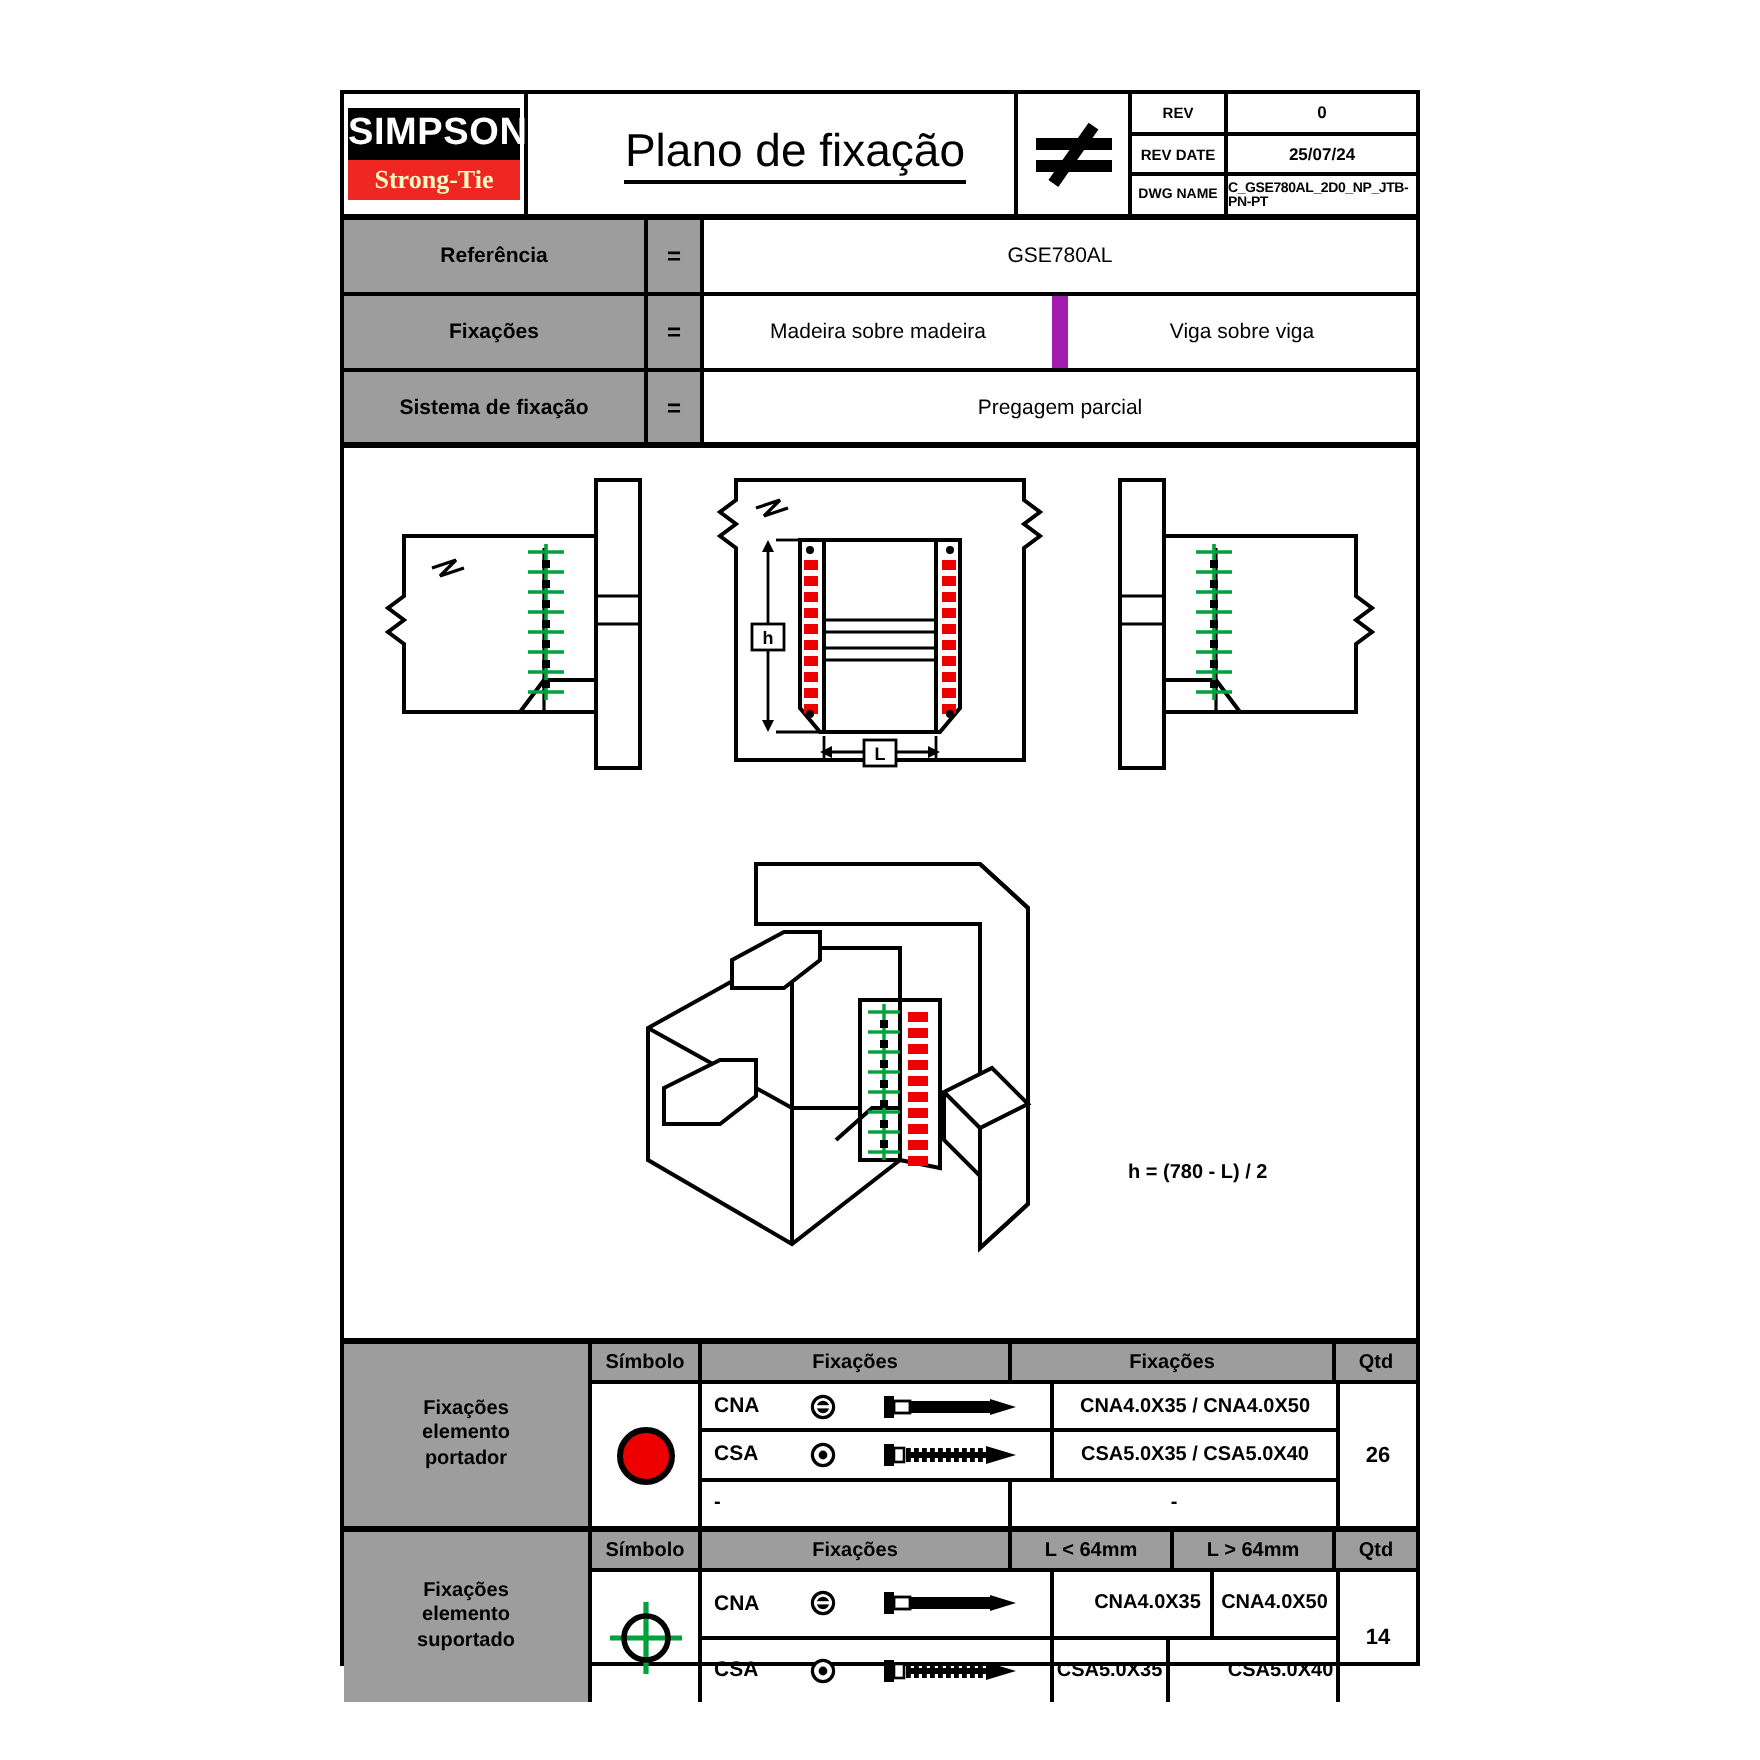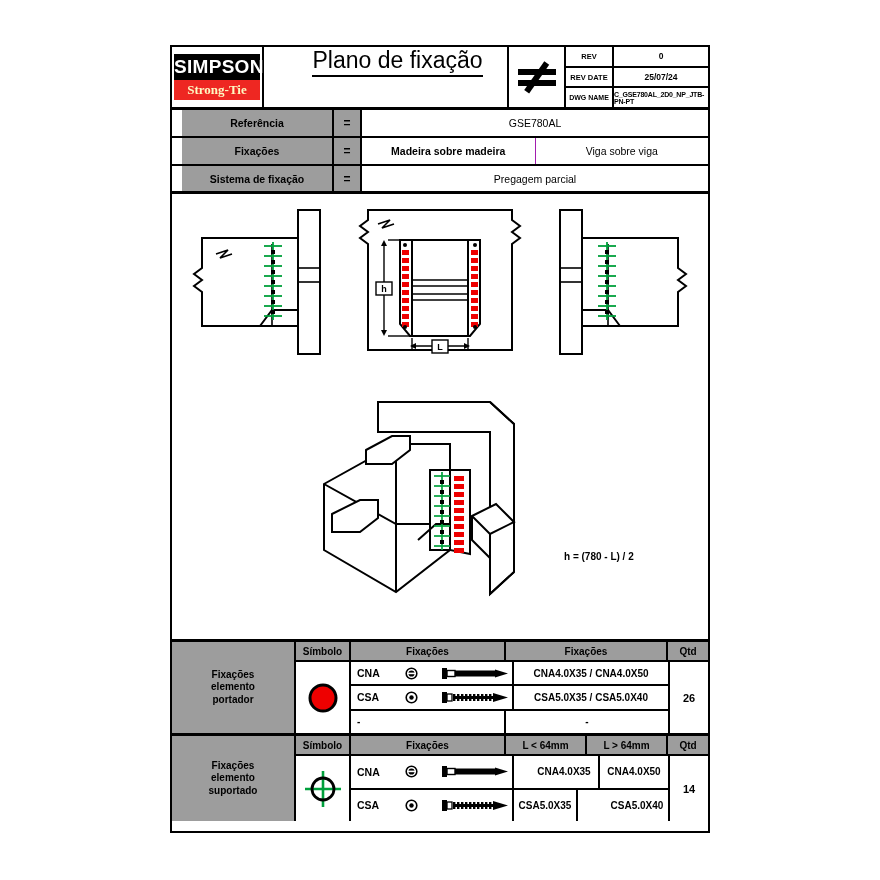--- a/index.html
+++ b/index.html
@@ -5,37 +5,37 @@
   html,body{margin:0;padding:0;background:#ffffff;}
   body{width:880px;height:880px;font-family:"Liberation Sans",sans-serif;position:relative;overflow:hidden;}
 
   #sheet{position:absolute;left:170px;top:45px;width:540px;height:788px;border:2px solid #000;box-sizing:border-box;background:#fff;}
 
   
   .titleblock{display:flex;height:63px;border-bottom:3px solid #000;box-sizing:border-box;}
   .logo-cell{width:92px;border-right:2px solid #000;box-sizing:border-box;display:flex;flex-direction:column;padding:3px 2px;justify-content:center;}
   .logo-top{background:#000;color:#fff;font-weight:bold;font-size:19px;text-align:center;letter-spacing:.3px;padding:2px 0;font-family:"Liberation Sans",sans-serif;}
   .logo-bot{background:#ee2722;color:#fef9c3;font-weight:bold;font-size:13px;text-align:center;padding:2px 0;font-family:"Liberation Serif",serif;}
-  .title-cell{flex:1;display:flex;align-items:flex-start;justify-content:center;border-right:2px solid #000;box-sizing:border-box;padding-left:24px;}
+  .title-cell{flex:1;display:flex;align-items:center;justify-content:center;border-right:2px solid #000;box-sizing:border-box;padding-left:24px;}
   .title-cell span{font-size:23px;border-bottom:2px solid #000;padding-bottom:1px;font-family:"Liberation Sans",sans-serif;}
   .proj-cell{width:57px;border-right:2px solid #000;box-sizing:border-box;display:flex;align-items:center;justify-content:center;font-size:30px;font-weight:bold;line-height:1;}
   .rev-cell{width:142px;display:flex;flex-direction:column;box-sizing:border-box;}
   .rev-row{display:flex;flex:1;border-bottom:2px solid #000;box-sizing:border-box;}
   .rev-row:last-child{border-bottom:none;}
   .rev-lab{width:48px;border-right:2px solid #000;box-sizing:border-box;display:flex;align-items:center;justify-content:center;font-size:7.5px;font-weight:bold;}
   .rev-val{flex:1;display:flex;align-items:center;justify-content:center;font-size:8.5px;font-weight:bold;}
   .rev-row.dwg .rev-lab{font-size:7px;}
   .rev-row.dwg .rev-val{font-size:7px;letter-spacing:-.2px;}
 
   
-  .prow{display:flex;height:28px;border-bottom:2px solid #000;box-sizing:border-box;padding-left:10px;}
+  .prow{display:flex;height:38px;border-bottom:2px solid #000;box-sizing:border-box;}
   .prow .plabel{width:152px;background:#9d9d9d;border-right:2px solid #000;box-sizing:border-box;display:flex;align-items:center;justify-content:center;font-size:10.5px;font-weight:bold;position:relative;}
   .prow .peq{width:28px;background:#9d9d9d;border-right:2px solid #000;box-sizing:border-box;display:flex;align-items:center;justify-content:center;font-size:12px;font-weight:bold;}
   .prow .pval{flex:1;display:flex;align-items:center;justify-content:center;font-size:10.5px;box-sizing:border-box;}
-  .prow .pval.split{border-right:1px solid #a21caf;font-weight:bold;}
+  .prow .pval.split{border-right:8px solid #a21caf;}
   .prow.last{border-bottom:3px solid #000;}
 
   
   #drawarea{position:relative;height:448px;border-bottom:3px solid #000;box-sizing:border-box;}
   .formula{position:absolute;left:392px;top:357px;font-size:10px;font-weight:bold;}
 
   
   .ftable{display:flex;border-bottom:3px solid #000;box-sizing:border-box;}
   .ftable:last-child{border-bottom:none;}
   .fleft{width:124px;background:#9d9d9d;border-right:2px solid #000;box-sizing:border-box;display:flex;align-items:center;justify-content:center;text-align:center;font-size:10px;font-weight:bold;line-height:1.25;}
@@ -45,21 +45,21 @@
   .fhead div:last-child{border-right:none;}
   .fbody{display:flex;flex:1;}
   .symcol{width:55px;border-right:2px solid #000;box-sizing:border-box;display:flex;align-items:center;justify-content:center;}
   .rowscol{flex:1;display:flex;flex-direction:column;}
   .frow{display:flex;flex:1;border-bottom:2px solid #000;box-sizing:border-box;}
   .frow:last-child{border-bottom:none;}
   .fcell{display:flex;align-items:center;border-right:2px solid #000;box-sizing:border-box;font-size:10px;font-weight:bold;}
   .fcell:last-child{border-right:none;}
   .fcell.ctr{justify-content:center;}
   .qtycol{width:40px;border-left:2px solid #000;box-sizing:border-box;display:flex;align-items:center;justify-content:center;font-size:11px;font-weight:bold;}
-  .fixcol{width:163px;padding-left:6px;gap:22px;}
+  .fixcol{width:176px;padding-left:6px;gap:22px;}
   .code{font-size:10.5px;font-weight:bold;width:26px;}
   .dash{padding-left:6px;font-size:10px;font-weight:bold;}
 </style>
 </head>
 <body>
 
 <div id="sheet">
 
   <div class="titleblock">
     <div class="logo-cell">

